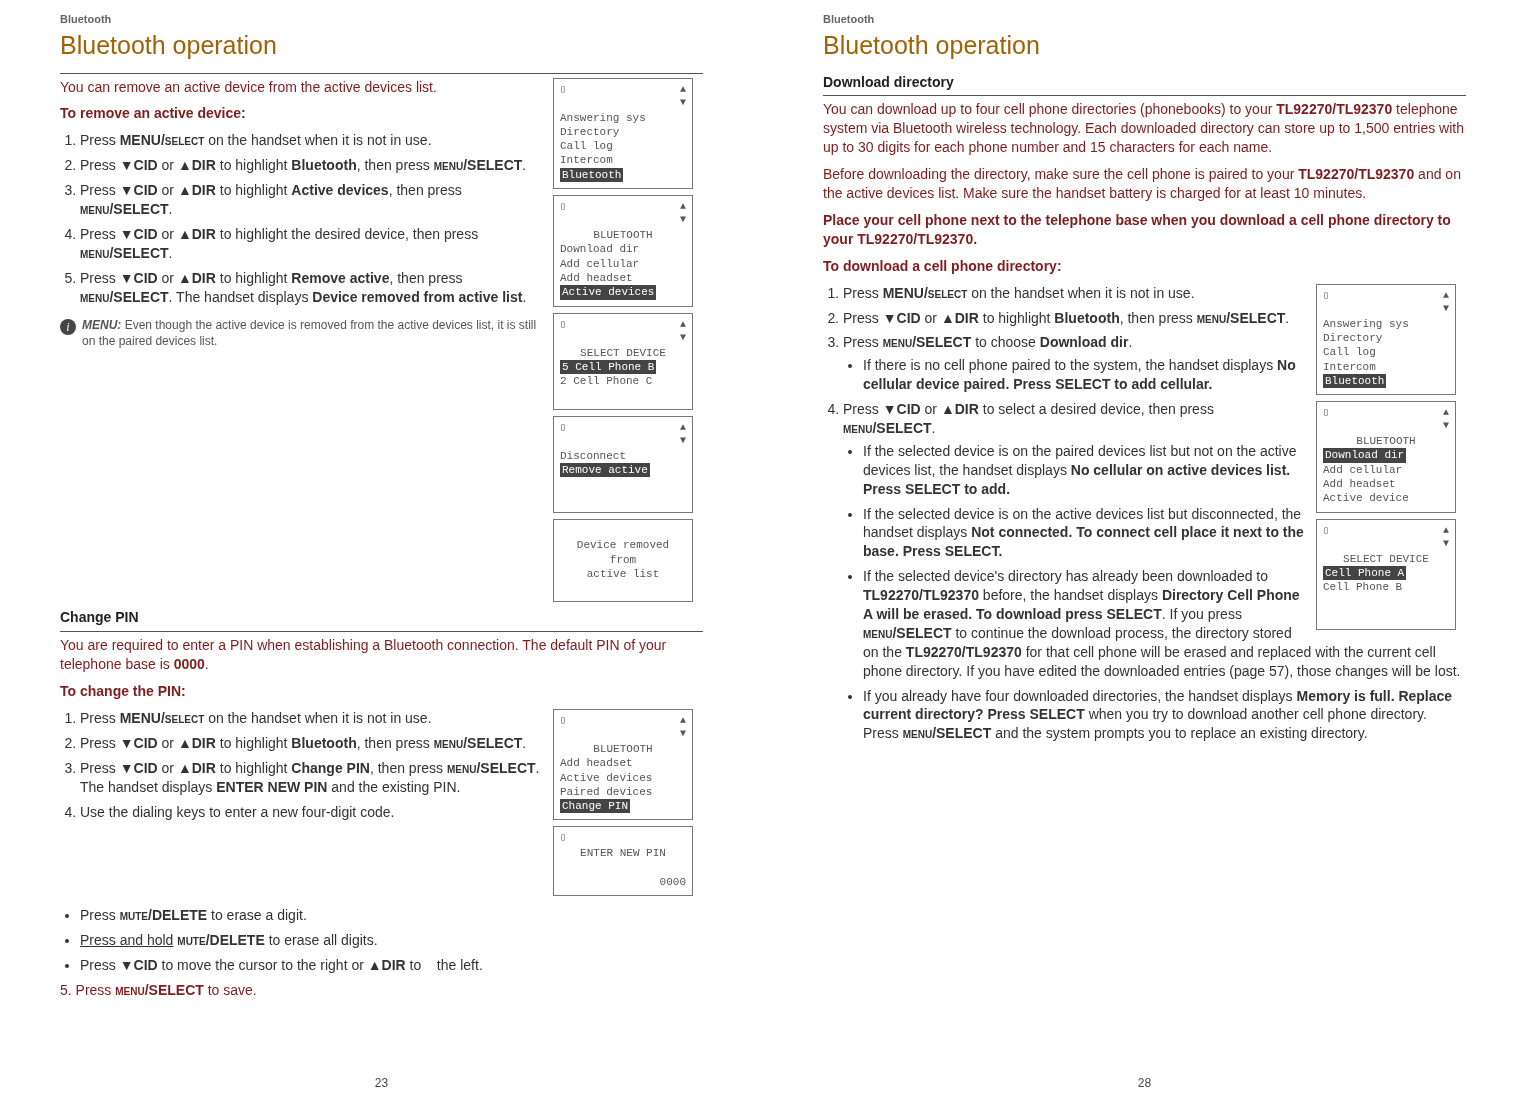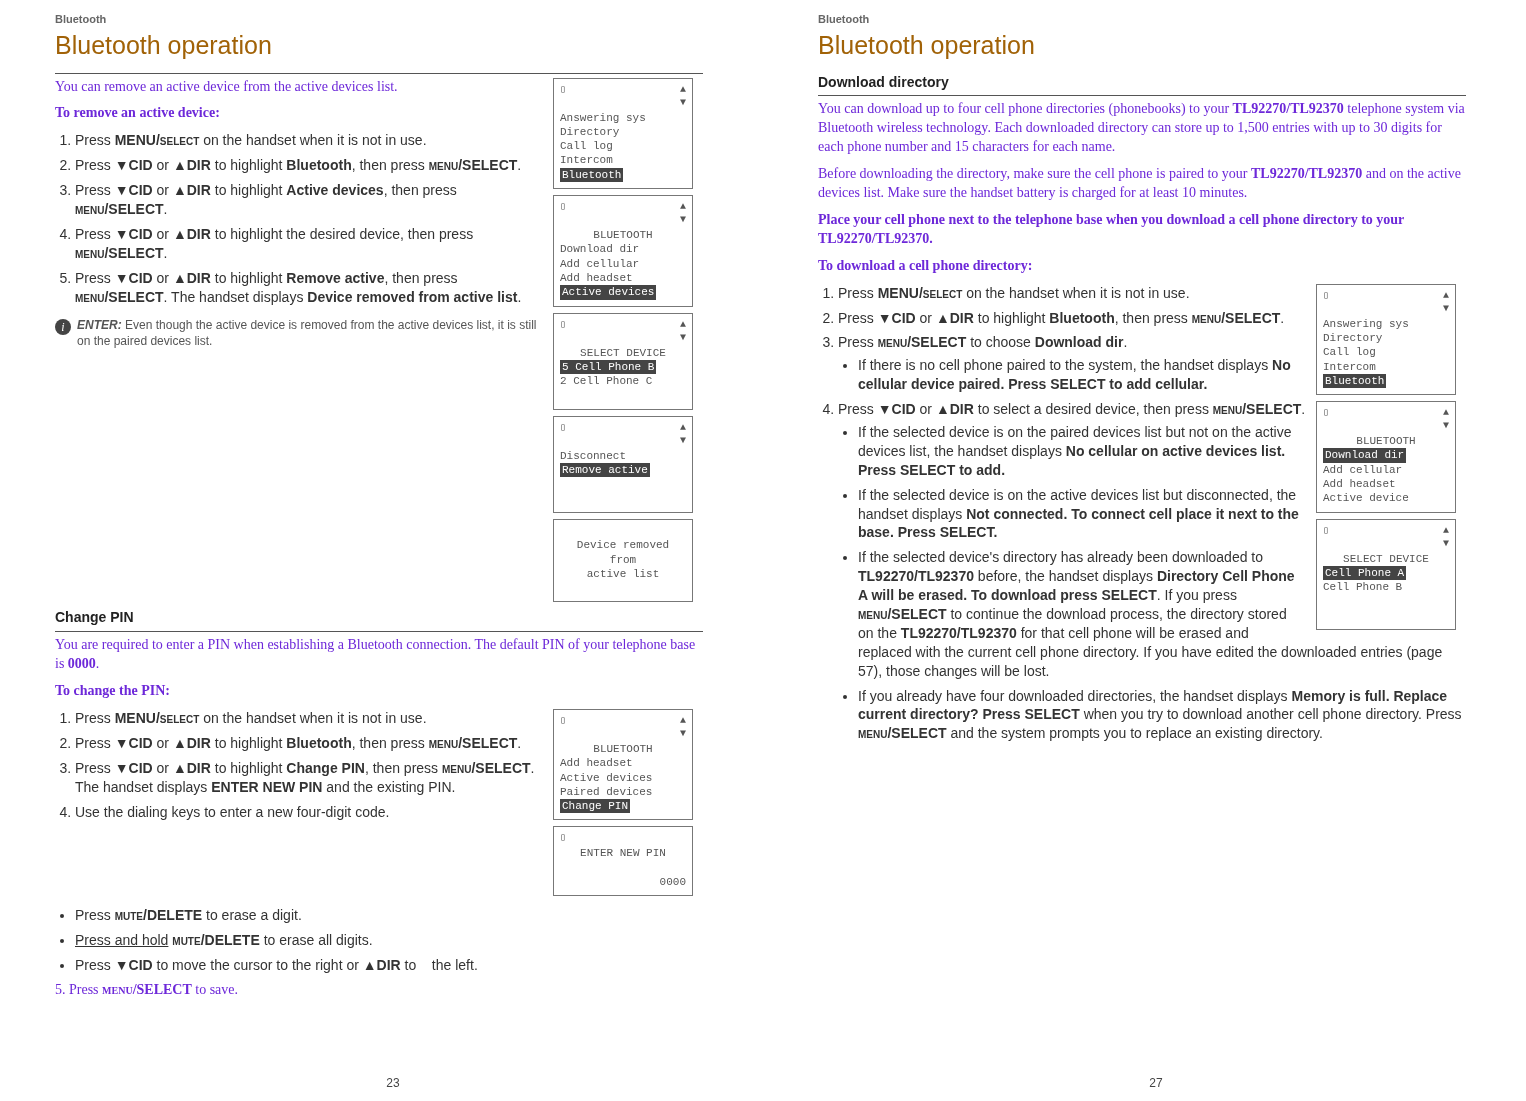--- a/index.html
+++ b/index.html
@@ -8,25 +8,24 @@
     font-family: Helvetica, Arial, sans-serif;
     background: #fff;
     width: 1526px;
     height: 1101px;
     display: flex;
     color: #333;
   }
   .page {
     width: 50%;
     box-sizing: border-box;
-    padding: 12px 60px 0 32px;
+    padding: 12px 60px 0 60px;
     position: relative;
     font-size: 14px;
     line-height: 1.35;
-    margin-left: 23px;
   }
   .header-small {
     font-size: 11px;
     font-weight: bold;
     color: #666;
     margin-bottom: 2px;
   }
   h1 {
     font-size: 25px;
     font-weight: normal;
@@ -38,22 +37,21 @@
     margin: 4px 0 4px 0;
   }
   .section-title {
     font-weight: bold;
     font-size: 14px;
     color: #222;
     margin: 0 0 2px 0;
   }
   p {
     margin: 4px 0 8px 0;
-    color: #6d28d9;
-    font-family: Liberation Serif, serif;
+    color: #7f1d1d;
   }
   ol {
     margin: 4px 0 8px 0;
     padding-left: 20px;
   }
   ol li {
     margin-bottom: 6px;
   }
   ul.sub {
     list-style: disc;
@@ -202,21 +200,21 @@
     <p>You can remove an active device from the active devices list.</p>
     <p class="b">To remove an active device:</p>
     <ol>
       <li>Press <span class="b">MENU/<span class="sc">select</span></span> on the handset when it is not in use.</li>
       <li>Press <span class="b">▼CID</span> or <span class="b">▲DIR</span> to highlight <span class="b">Bluetooth</span>, then press <span class="b"><span class="sc">menu</span>/SELECT</span>.</li>
       <li>Press <span class="b">▼CID</span> or <span class="b">▲DIR</span> to highlight <span class="b">Active devices</span>, then press <span class="b"><span class="sc">menu</span>/SELECT</span>.</li>
       <li>Press <span class="b">▼CID</span> or <span class="b">▲DIR</span> to highlight the desired device, then press <span class="b"><span class="sc">menu</span>/SELECT</span>.</li>
       <li>Press <span class="b">▼CID</span> or <span class="b">▲DIR</span> to highlight <span class="b">Remove active</span>, then press <span class="b"><span class="sc">menu</span>/SELECT</span>. The handset displays <span class="b">Device removed from active list</span>.</li>
     </ol>
     <div class="note">
-      <span class="b" style="font-style:italic">ENTER:</span>
+      <span class="b" style="font-style:italic">MENU:</span>
       <span>Even though the active device is removed from the active devices list, it is still on the paired devices list.</span>
     </div>
   </div>
   <div class="clear"></div>
 
   <div class="section-title">Change PIN</div>
   <div class="rule"></div>
 
   <p>You are required to enter a PIN when establishing a Bluetooth connection. The default PIN of your telephone base is <span class="b">0000</span>.</p>
   <p class="b">To change the PIN:</p>
@@ -320,14 +318,14 @@
     <li>Press <span class="b">▼CID</span> or <span class="b">▲DIR</span> to select a desired device, then press <span class="b"><span class="sc">menu</span>/SELECT</span>.
       <ul class="sub">
         <li>If the selected device is on the paired devices list but not on the active devices list, the handset displays <span class="b">No cellular on active devices list. Press SELECT to add.</span></li>
         <li>If the selected device is on the active devices list but disconnected, the handset displays <span class="b">Not connected. To connect cell place it next to the base. Press SELECT.</span></li>
         <li>If the selected device's directory has already been downloaded to <span class="b">TL92270/TL92370</span> before, the handset displays <span class="b">Directory Cell Phone A will be erased. To download press SELECT</span>. If you press <span class="b"><span class="sc">menu</span>/SELECT</span> to continue the download process, the directory stored on the <span class="b">TL92270/TL92370</span> for that cell phone will be erased and replaced with the current cell phone directory. If you have edited the downloaded entries (page 57), those changes will be lost.</li>
         <li>If you already have four downloaded directories, the handset displays <span class="b">Memory is full. Replace current directory? Press SELECT</span> when you try to download another cell phone directory. Press <span class="b"><span class="sc">menu</span>/SELECT</span> and the system prompts you to replace an existing directory.</li>
       </ul>
     </li>
   </ol>
 
-  <div class="pgnum">27</div>
+  <div class="pgnum">28</div>
 </div>
 
 </body></html>

